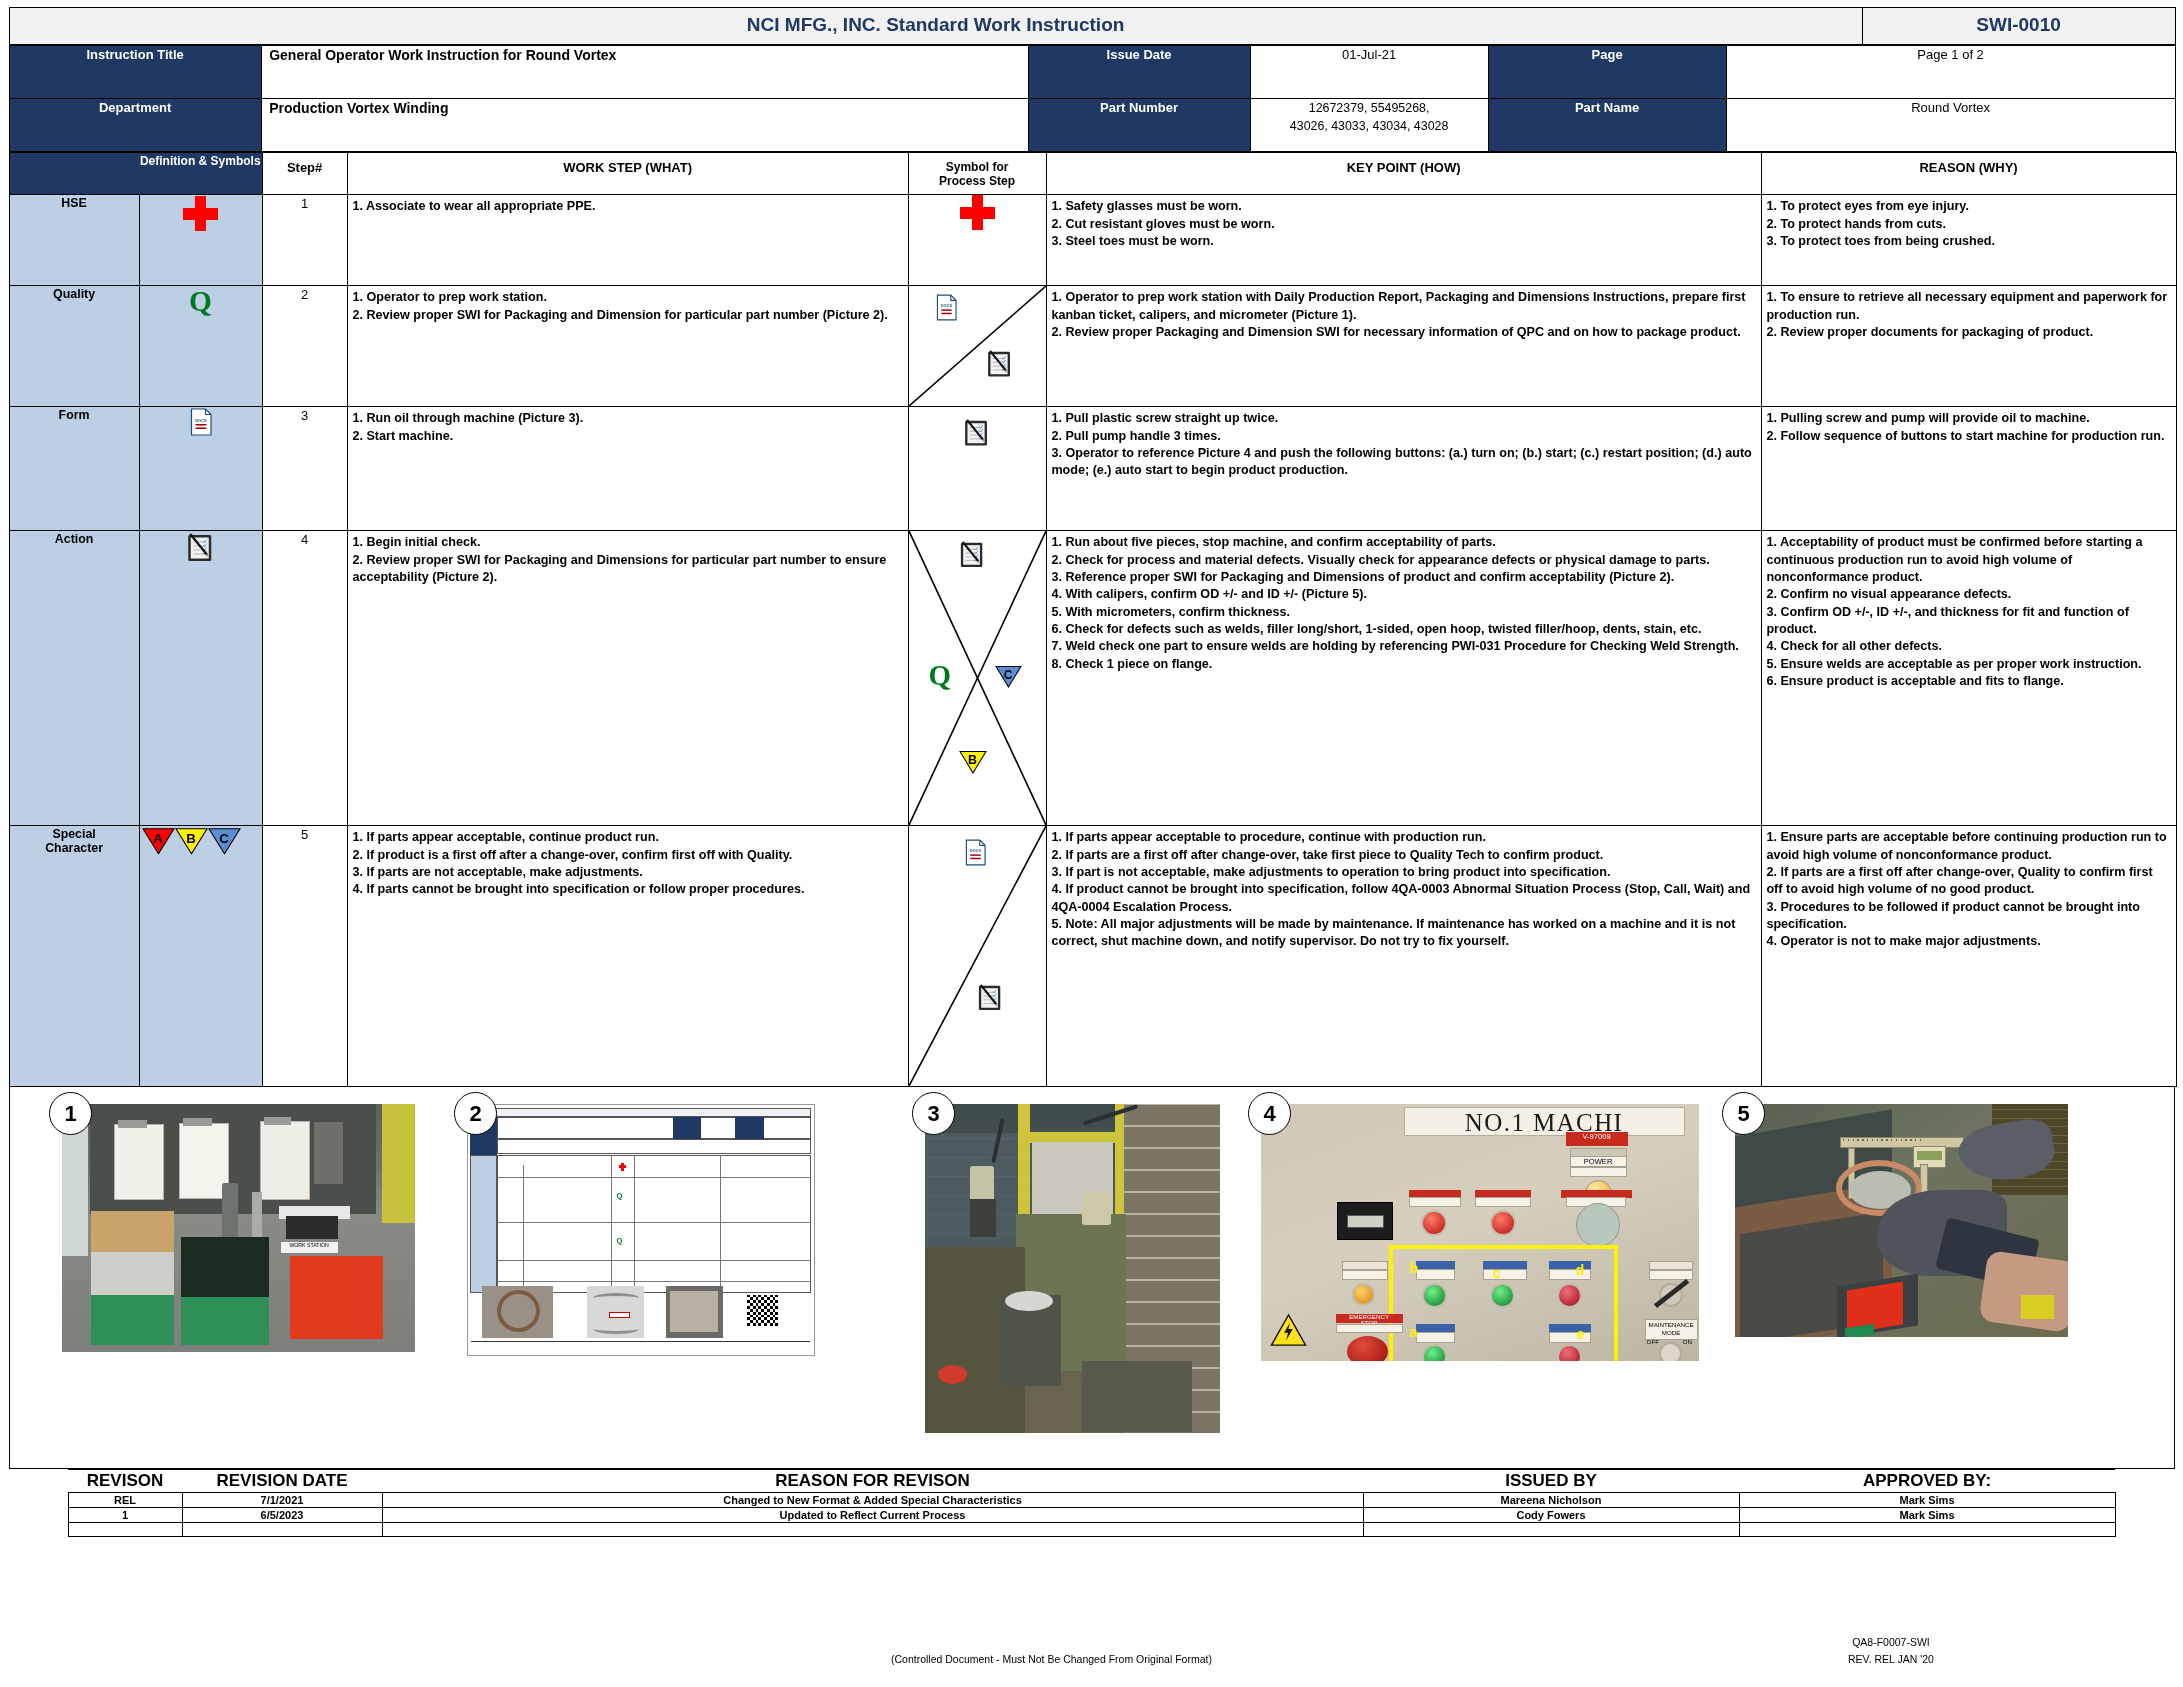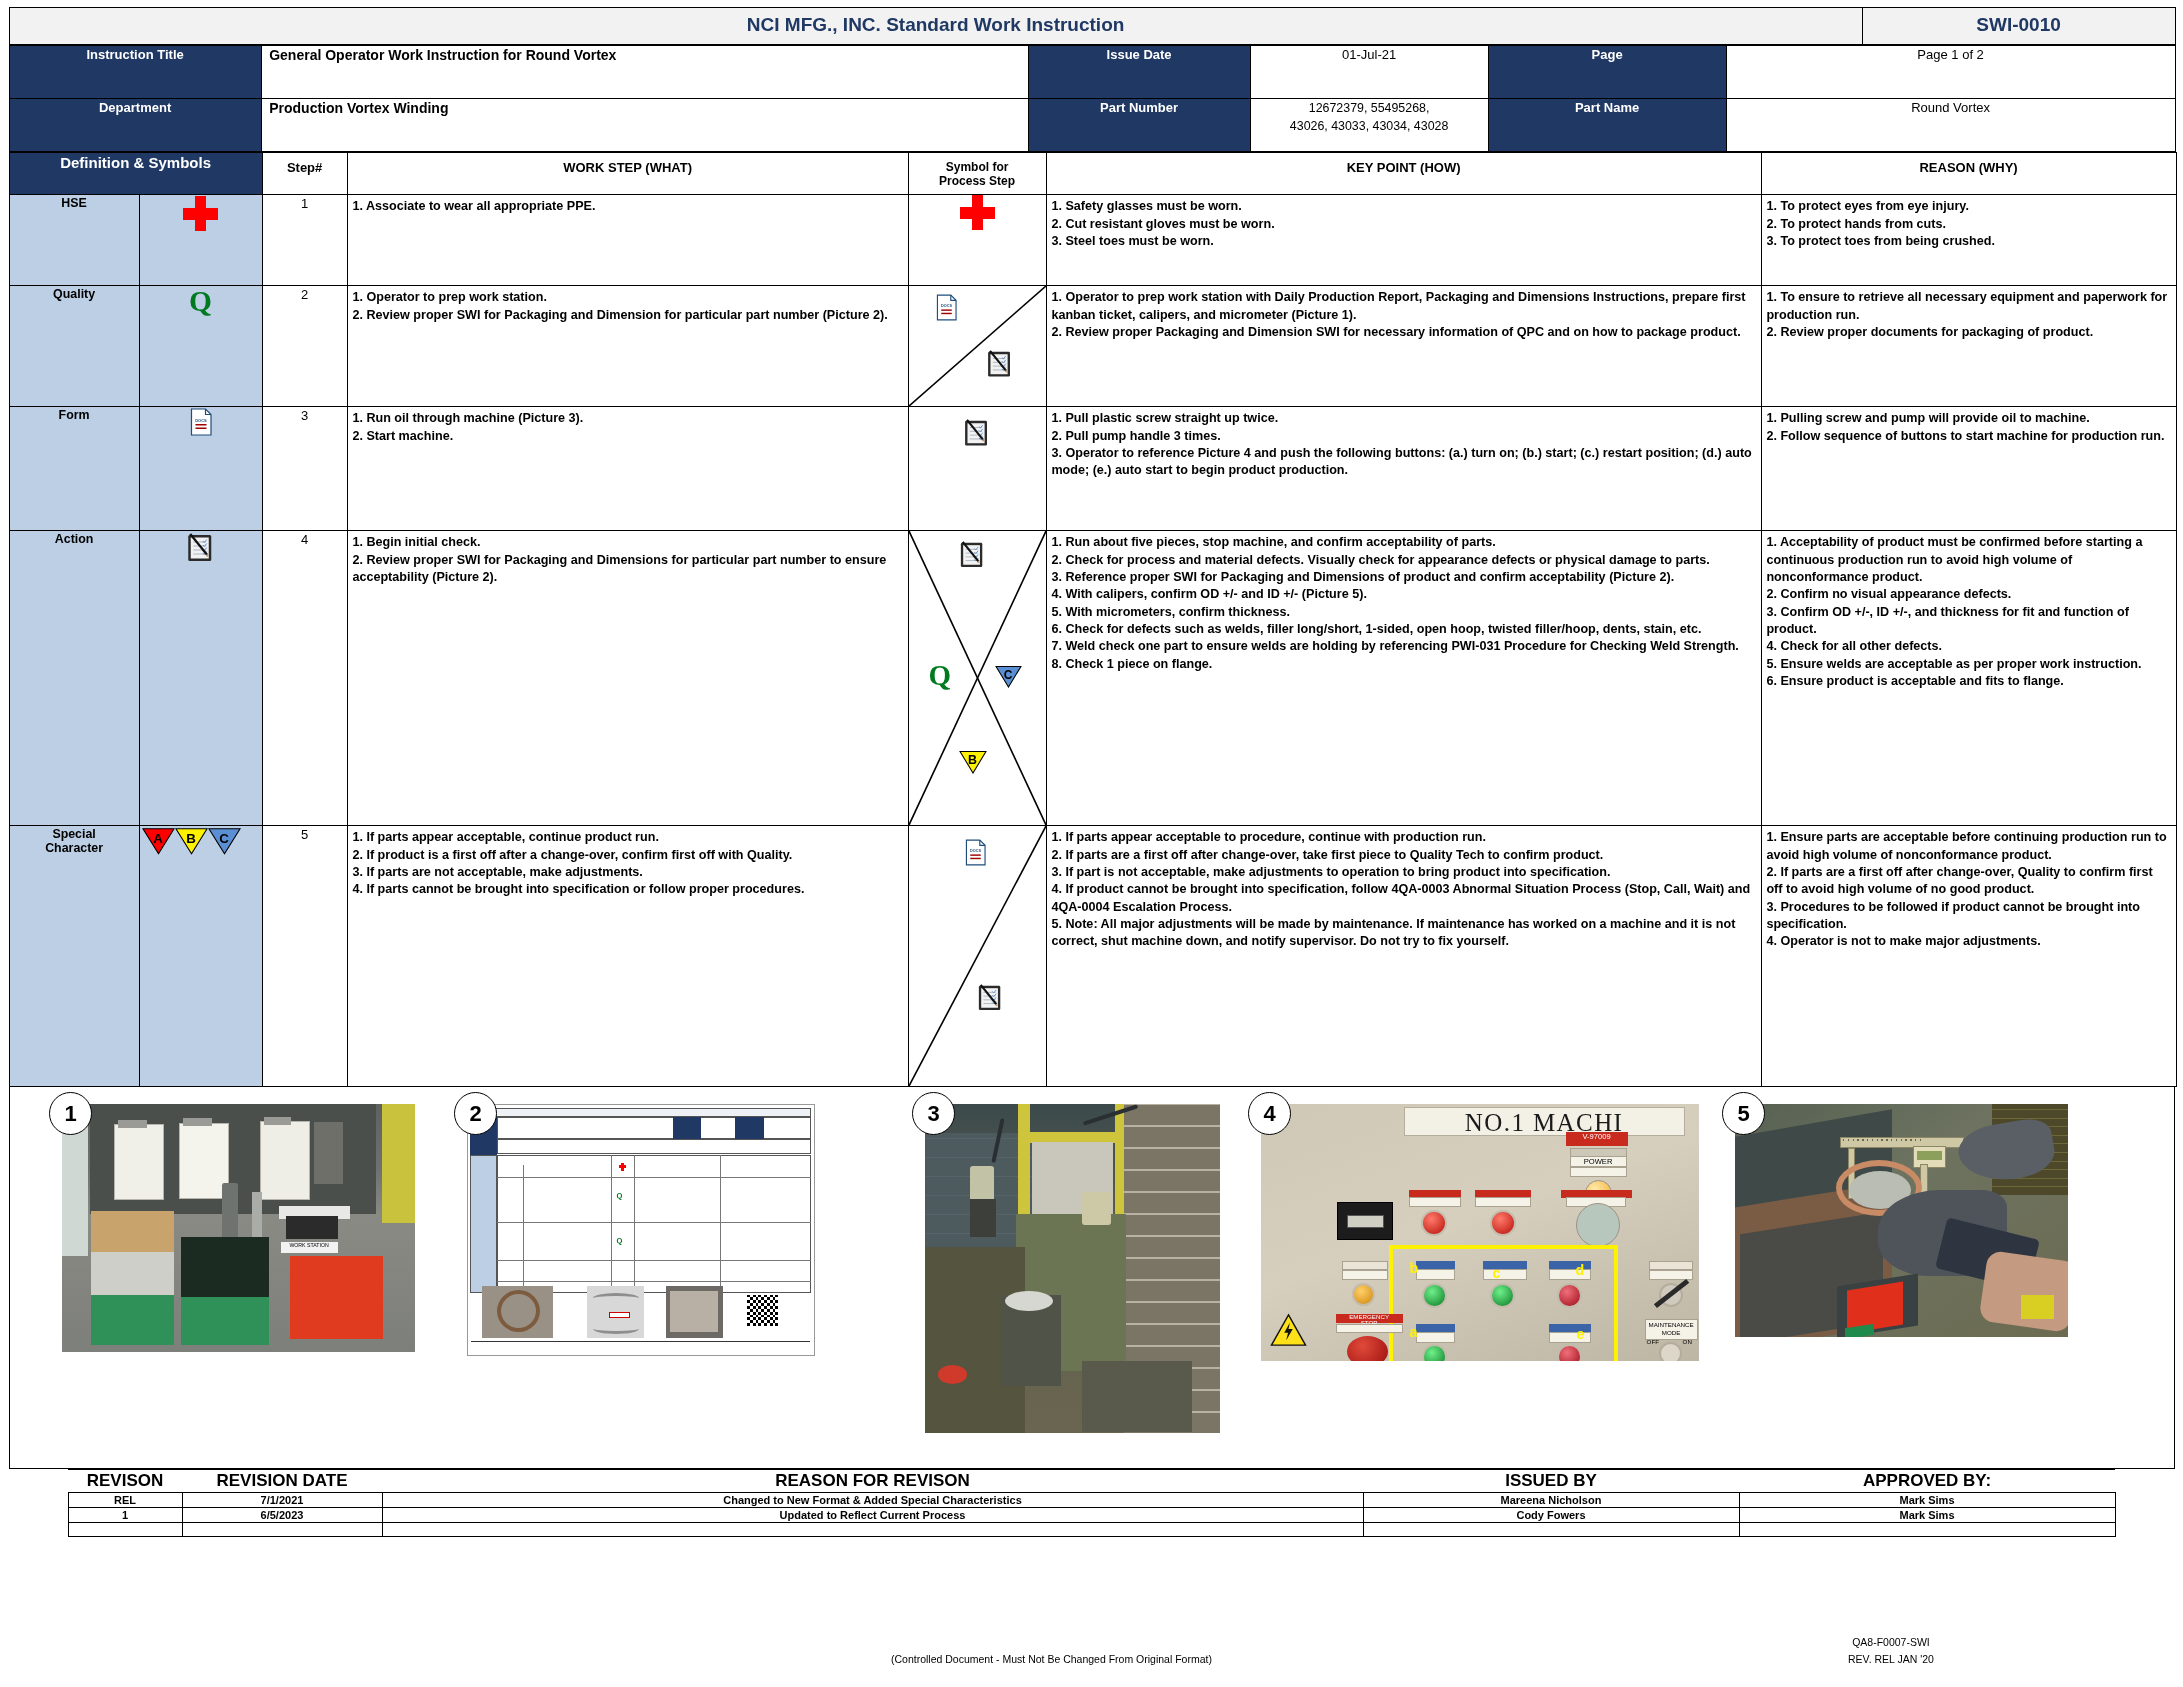--- a/index.html
+++ b/index.html
@@ -41,21 +41,21 @@
   .meta-tbl td { border:1.4px solid #000; height:53px; }
   .meta-lbl { font-size:13px; }
   .meta-val { font-size:14px; padding-left:7.6px; font-weight:bold; vertical-align:middle; }
   .meta-val-c { font-size:13px; text-align:center; vertical-align:middle; font-weight:normal; }
   .meta-val-c2 { font-size:12.4px; text-align:center; vertical-align:middle; font-weight:normal; line-height:1.45; }
 
   
   .main-tbl { width:2166px; }
   .main-tbl td { border:1px solid #000; }
   .hdr-cell { font-size:13px; font-weight:bold; text-align:center; vertical-align:middle; padding:6.7px 1.9px; background:#fff; }
-  .defsym { background:#1F3864; color:#fff; font-weight:bold; font-size:15px; text-align:center; vertical-align:middle; }
+  .defsym { background:#1F3864; color:#fff; font-weight:bold; font-size:12px; text-align:right; vertical-align:middle; }
   .defname { font-size:12.4px; font-weight:bold; text-align:center; vertical-align:middle; background:#BCCFE5; }
   .defsymcell { background:#BCCFE5; text-align:center; vertical-align:middle; }
   .stepno { font-size:13px; text-align:center; vertical-align:middle; }
   .cell-txt { font-size:12.6px; line-height:1.38; padding:2.9px 3.8px 2.9px 4.8px; font-weight:bold; }
   .symcell { position:relative; padding:0; }
   .contbar { font-size:13px; font-weight:bold; text-align:center; vertical-align:middle; padding:8.6px 0; }
   .footnote { font-size:7.9px; font-weight:bold; line-height:1.26; padding:1.9px 2.9px; background:#BCCFE5; }
 
   
   .cross { position:relative; width:27px; height:27px; display:inline-block; }

